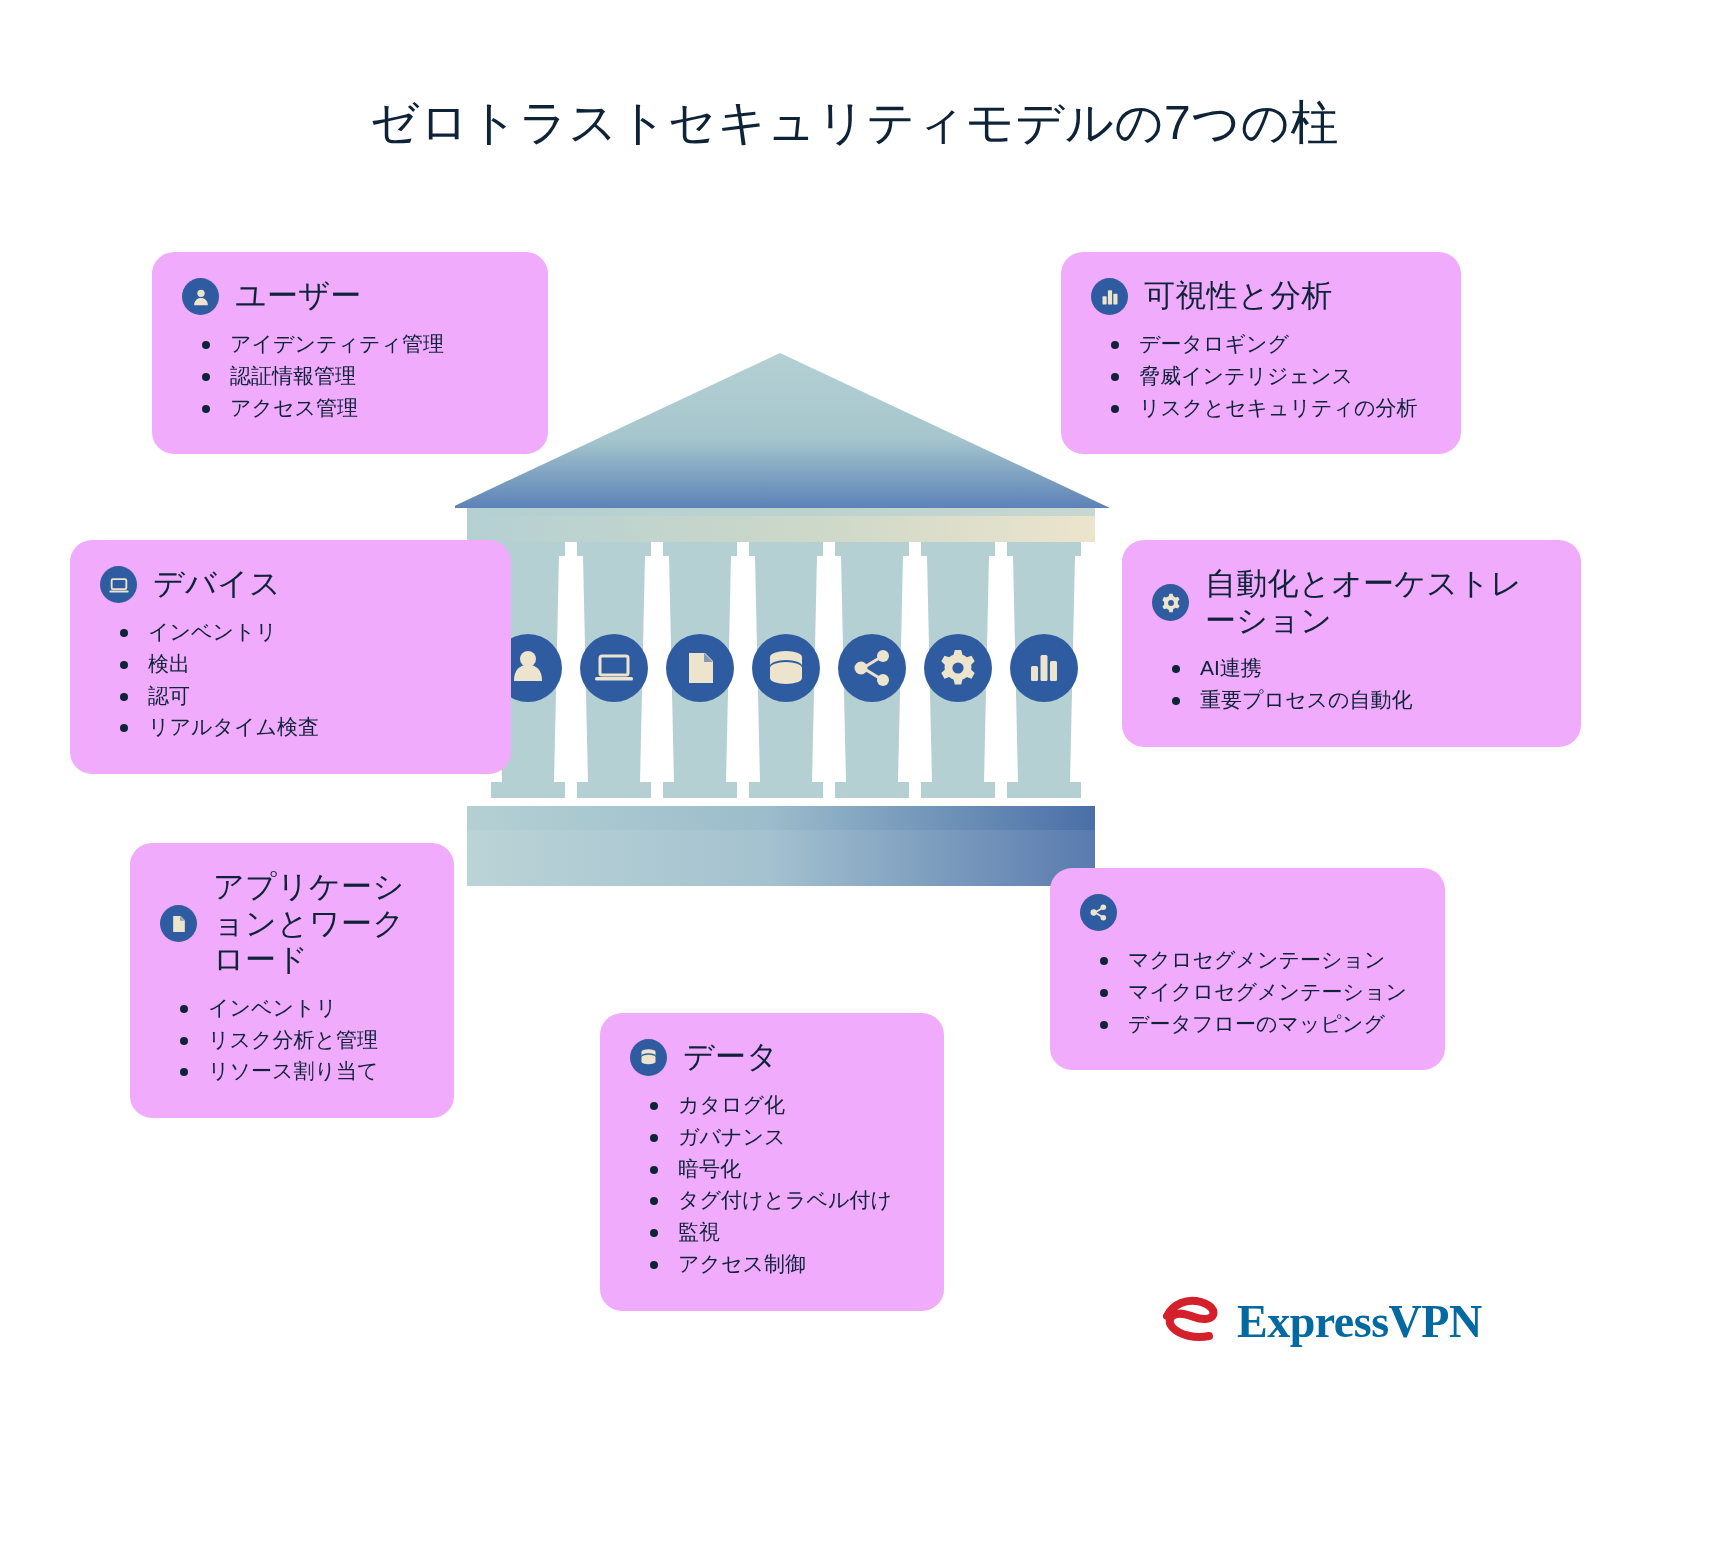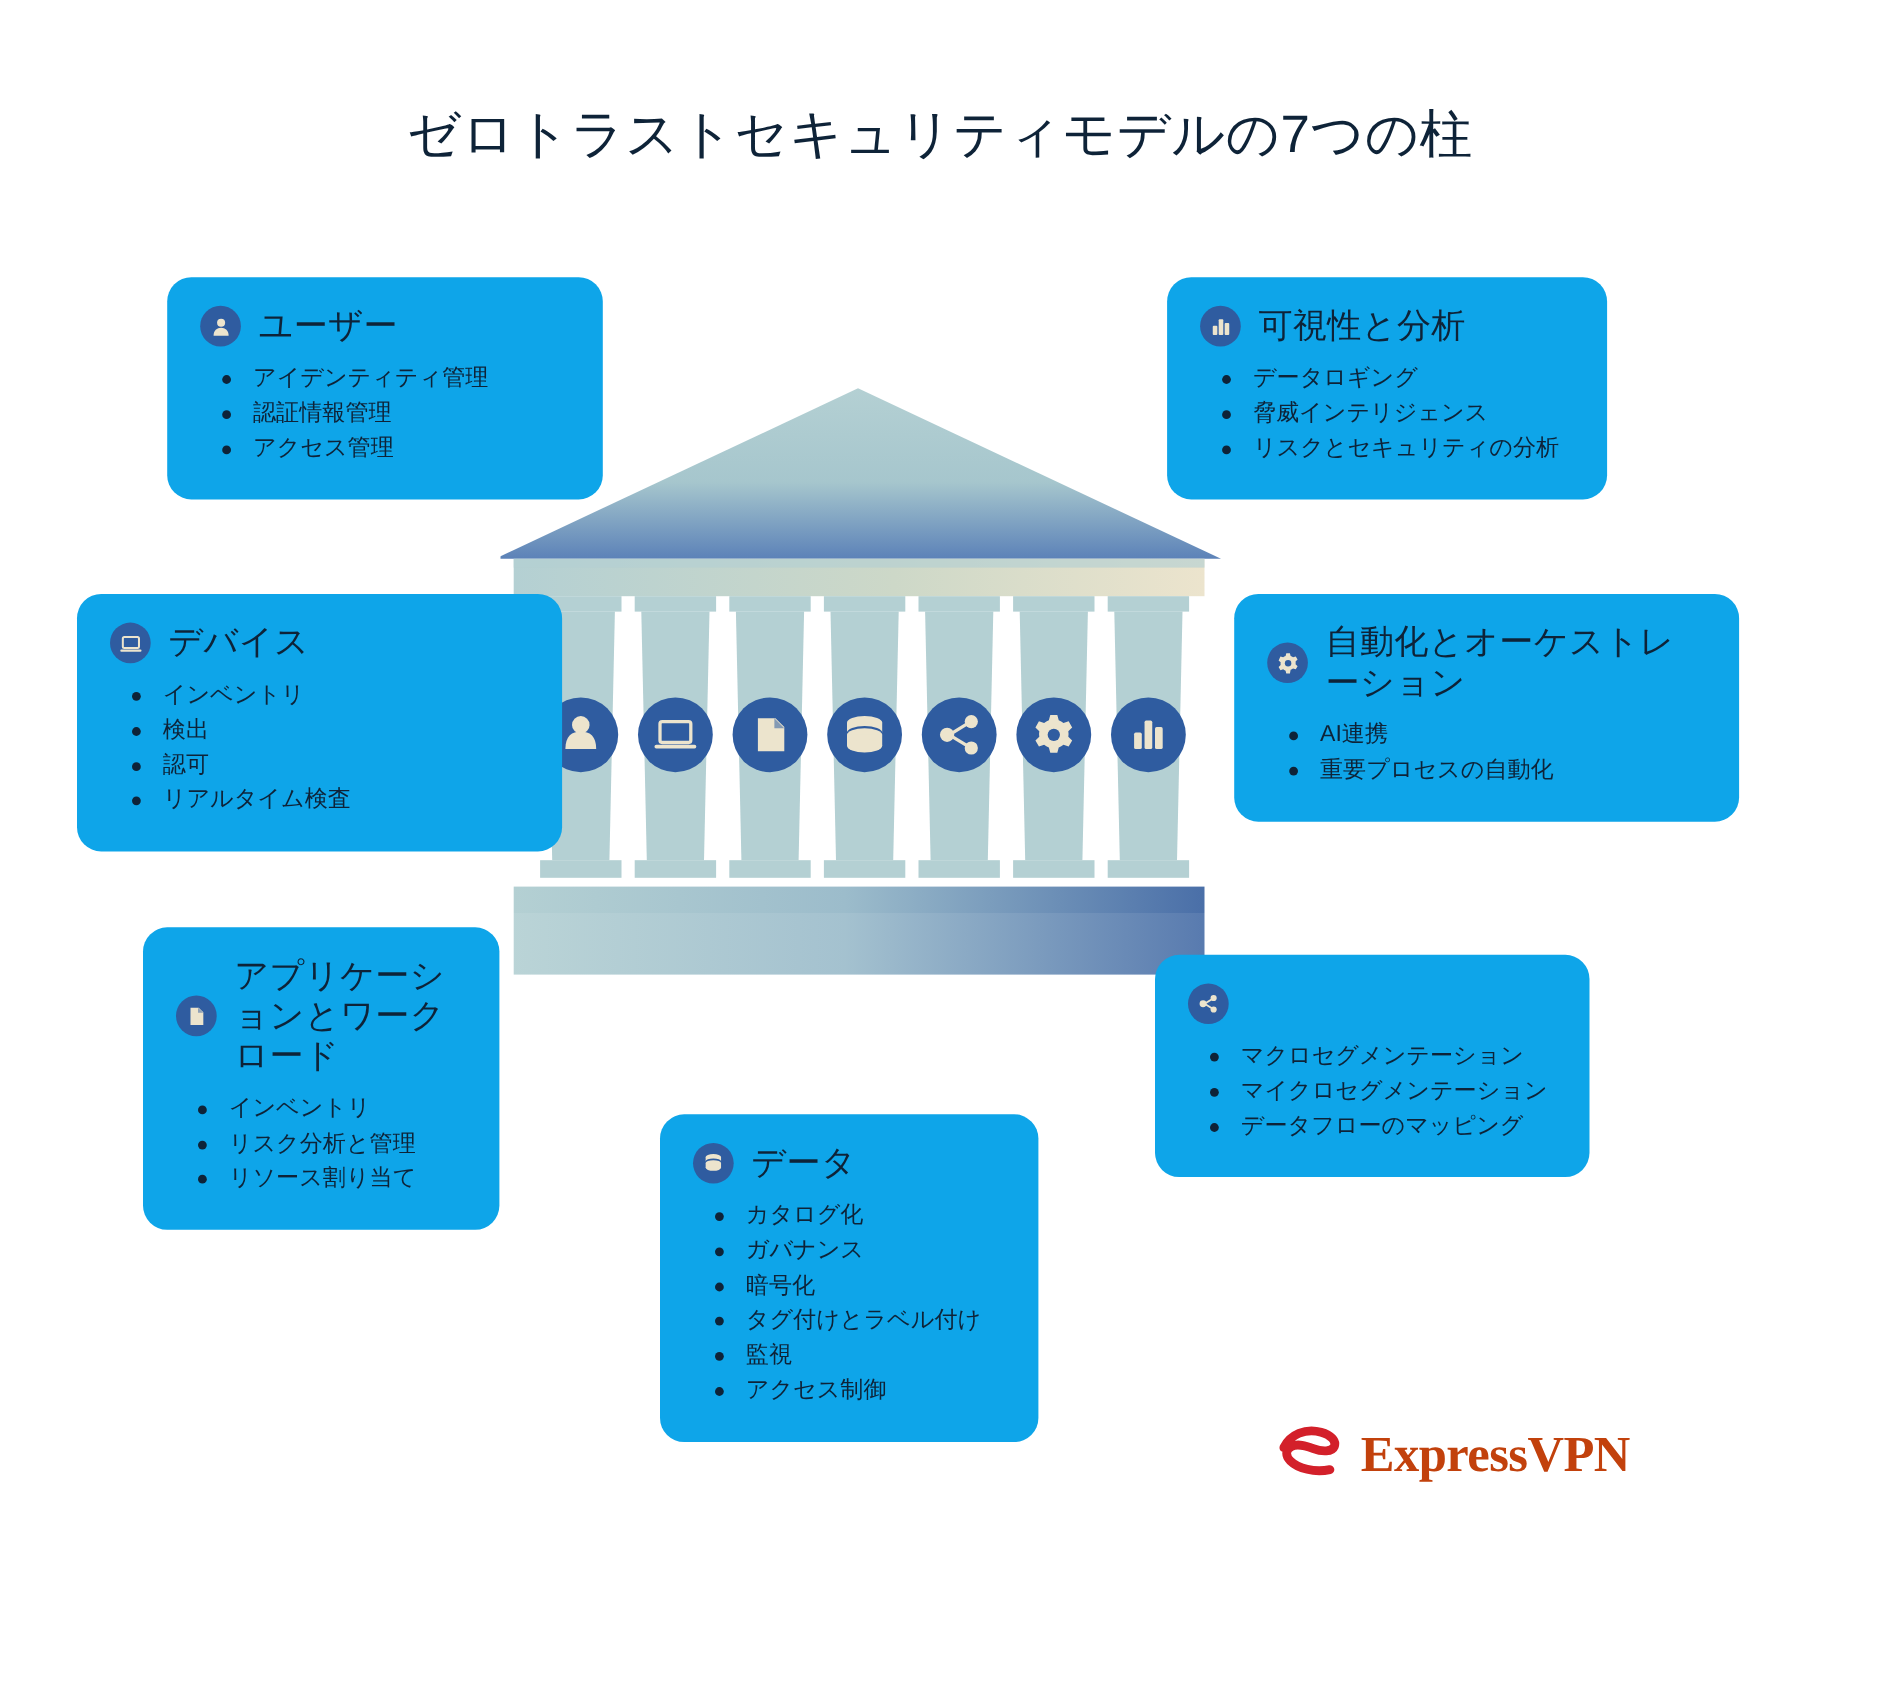--- a/index.html
+++ b/index.html
@@ -33,21 +33,21 @@
     position: absolute;
     left: 455px;
     top: 340px;
     width: 670px;
     height: 560px;
   }
 
   
   .card {
     position: absolute;
-    background: #0ea5e9;
+    background: #f0abfc;
     border-radius: 22px;
     padding: 26px 30px 30px 30px;
   }
 
   .card-head {
     display: flex;
     align-items: center;
     gap: 16px;
     margin-bottom: 14px;
   }
@@ -114,21 +114,21 @@
     left: 1163px;
     top: 1292px;
     display: flex;
     align-items: center;
     gap: 12px;
   }
   #logo-text {
     font-family: "Liberation Serif", "DejaVu Serif", serif;
     font-size: 46px;
     font-weight: 700;
-    color: #c2410c;
+    color: #0369a1;
     letter-spacing: -0.5px;
   }
 </style>
 </head>
 <body>
 
 <h1 id="page-title">ゼロトラストセキュリティモデルの7つの柱</h1>
 
 <div id="temple">
   <svg width="670" height="560" viewBox="0 0 670 560" xmlns="http://www.w3.org/2000/svg">

